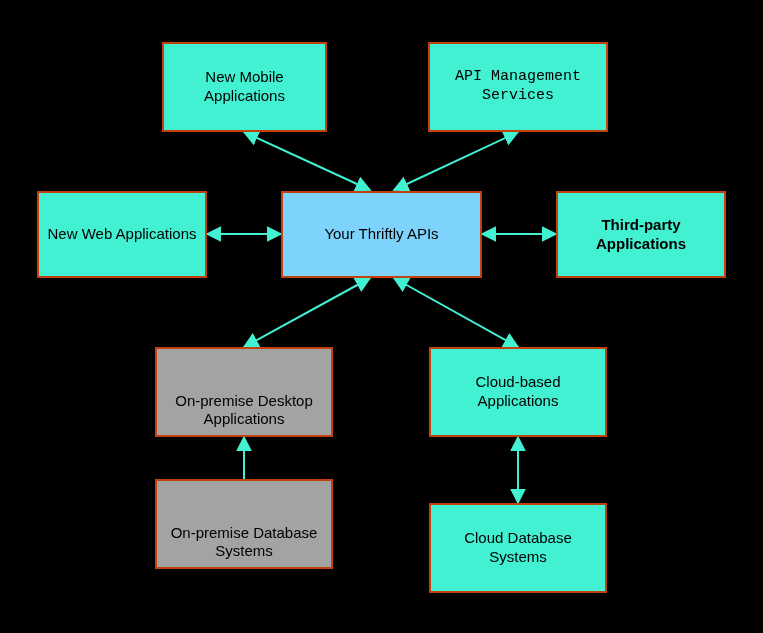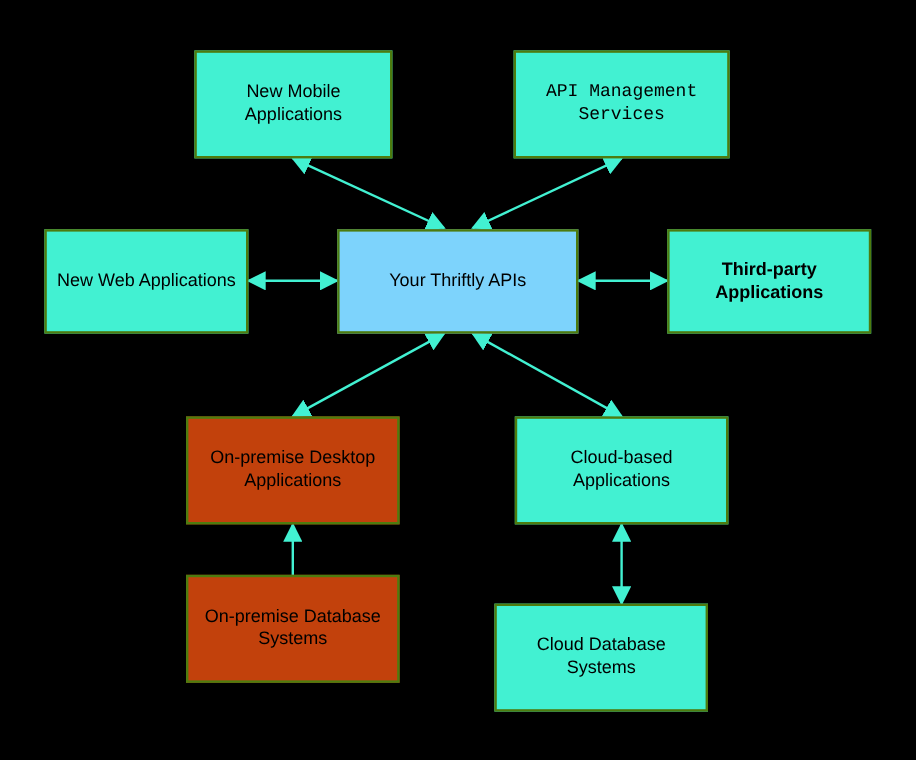--- a/index.html
+++ b/index.html
@@ -1,31 +1,31 @@
 <!DOCTYPE html>
 <html><head>
 <meta charset="utf-8">
 <style>
   * { box-sizing: border-box; margin: 0; padding: 0; }
   html, body { width: 763px; height: 633px; background: #000; position: relative; font-family: Arial, Helvetica, sans-serif; }
   .box {
     position: absolute;
-    border: 2px solid #4d7c0f;
+    border: 2px solid #c2410c;
     display: flex;
     align-items: center;
     justify-content: center;
     text-align: center;
     font-size: 15px;
     line-height: 1.25;
     padding: 6px;
     color: #000;
   }
   .teal  { background: #42F1D2; }
   .blue  { background: #7dd3fc; }
-  .green { background: #c2410c; }
+  .green { background: #a3a3a3; align-items: flex-end; }
   svg.connectors { position: absolute; top: 0; left: 0; width: 763px; height: 633px; pointer-events: none; }
 </style>
 </head>
 <body>
 
 <svg class="connectors">
   <defs>
     <marker id="arrow" viewBox="0 0 10 10" refX="9" refY="5" markerWidth="8" markerHeight="8" orient="auto-start-reverse">
       <path d="M 0 0 L 10 5 L 0 10 z" fill="#42F1D2"></path>
     </marker>
@@ -68,15 +68,15 @@
 <div class="box green" style="left:155px; top:347px; width:178px; height:90px;">
   <span>On-premise Desktop Applications</span>
 </div>
 <div class="box teal" style="left:429px; top:347px; width:178px; height:90px;">
   <span>Cloud-based Applications</span>
 </div>
 
 <div class="box green" style="left:155px; top:479px; width:178px; height:90px;">
   <span>On-premise Database Systems</span>
 </div>
-<div class="box teal" style="left:412px; top:503px; width:178px; height:90px;">
+<div class="box teal" style="left:429px; top:503px; width:178px; height:90px;">
   <span>Cloud Database Systems</span>
 </div>
 
 </body></html>

